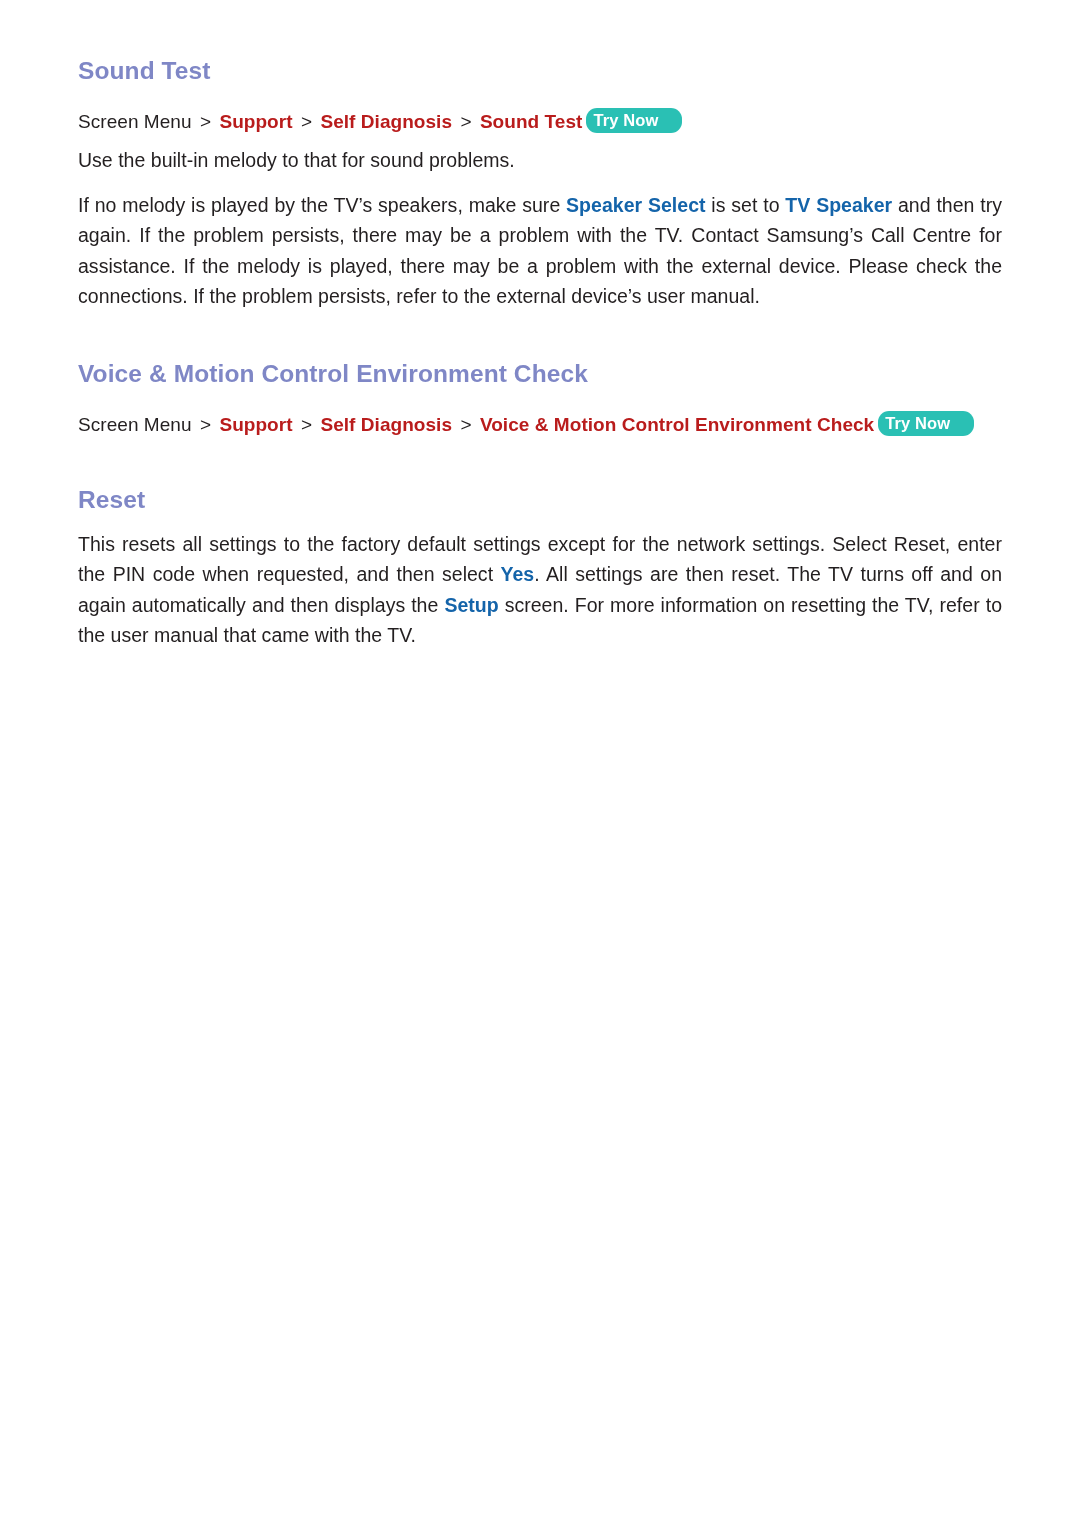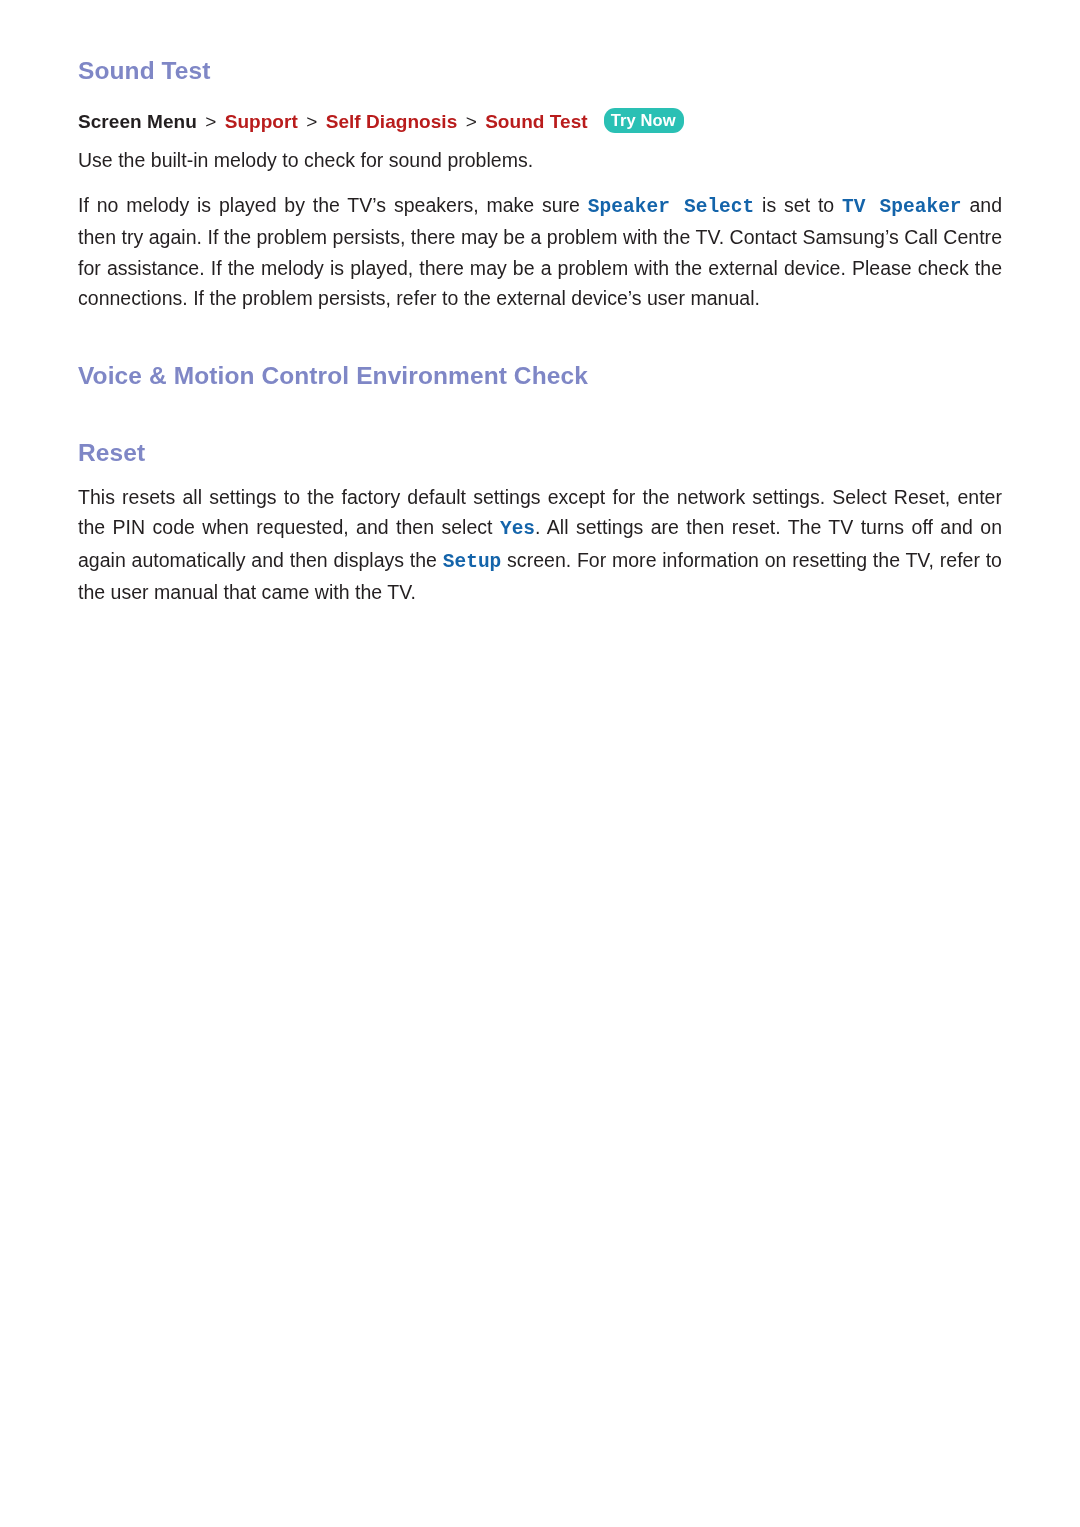--- a/index.html
+++ b/index.html
@@ -48,43 +48,43 @@
   .breadcrumb {
     margin: 22px 0 0 0;
     font-size: 19px;
     line-height: 27px;
     font-weight: bold;
     color: #231f20;
     letter-spacing: 0.05px;
   }
   .breadcrumb .crumb-root {
     color: #231f20;
-    font-weight: bold;
+    font-weight: normal;
   }
   .breadcrumb .sep {
     color: #231f20;
     font-weight: normal;
     padding: 0 3px;
   }
   .breadcrumb .crumb-link {
     color: #b91c1c;
     font-weight: bold;
   }
 
   
   .try-now {
     display: inline-block;
     background: #2ac0b4;
     color: #ffffff;
     font-size: 16.5px;
     font-weight: bold;
     line-height: 22px;
     border-radius: 11px;
-    padding: 1px 8px 2px 7px;
-    margin-left: 16px;
+    padding: 1px 24px 2px 7px;
+    margin-left: 4px;
     position: relative;
     top: -2px;
     letter-spacing: 0.1px;
     white-space: nowrap;
   }
 
   
   p.body-text {
     margin: 9px 0 0 0;
     font-size: 19.5px;
@@ -99,21 +99,20 @@
   }
   p.body-text.first-para {
     margin-top: 10px;
   }
   p.body-text.second-para {
     margin-top: 14px;
   }
   .kw {
     color: #1464aa;
     font-weight: bold;
-    font-family: Liberation Mono, monospace;
   }
 </style>
 </head>
 <body>
 
 <div class="page">
   <div class="content">
 
     <div class="section">
       <h2 class="section-heading">Sound Test</h2>
@@ -121,28 +120,37 @@
       <div class="breadcrumb">
         <span class="crumb-root">Screen Menu</span>
         <span class="sep">&gt;</span>
         <span class="crumb-link">Support</span>
         <span class="sep">&gt;</span>
         <span class="crumb-link">Self Diagnosis</span>
         <span class="sep">&gt;</span>
         <span class="crumb-link">Sound Test</span><span class="try-now">Try Now</span>
       </div>
 
-      <p class="body-text single first-para">Use the built-in melody to check for sound problems.</p>
+      <p class="body-text single first-para">Use the built-in melody to that for sound problems.</p>
 
       <p class="body-text second-para"><span>If no melody is played by the TV’s speakers, make sure </span><span class="kw">Speaker Select</span><span> is set to </span><span class="kw">TV Speaker</span><span> and then try again. If the problem persists, there may be a problem with the TV. Contact Samsung’s Call Centre for assistance. If the melody is played, there may be a problem with the external device. Please check the connections. If the problem persists, refer to the external device’s user manual.</span></p>
     </div>
 
     <div class="section">
       <h2 class="section-heading">Voice &amp; Motion Control Environment Check</h2>
 
+      <div class="breadcrumb">
+        <span class="crumb-root">Screen Menu</span>
+        <span class="sep">&gt;</span>
+        <span class="crumb-link">Support</span>
+        <span class="sep">&gt;</span>
+        <span class="crumb-link">Self Diagnosis</span>
+        <span class="sep">&gt;</span>
+        <span class="crumb-link">Voice &amp; Motion Control Environment Check</span><span class="try-now">Try Now</span>
+      </div>
 
     </div>
 
     <div class="section">
       <h2 class="section-heading">Reset</h2>
 
 
       <p class="body-text second-para"><span>This resets all settings to the factory default settings except for the network settings. Select Reset, enter the PIN code when requested, and then select </span><span class="kw">Yes</span><span>. All settings are then reset. The TV turns off and on again automatically and then displays the </span><span class="kw">Setup</span><span> screen. For more information on resetting the TV, refer to the user manual that came with the TV.</span></p>
     </div>
 

